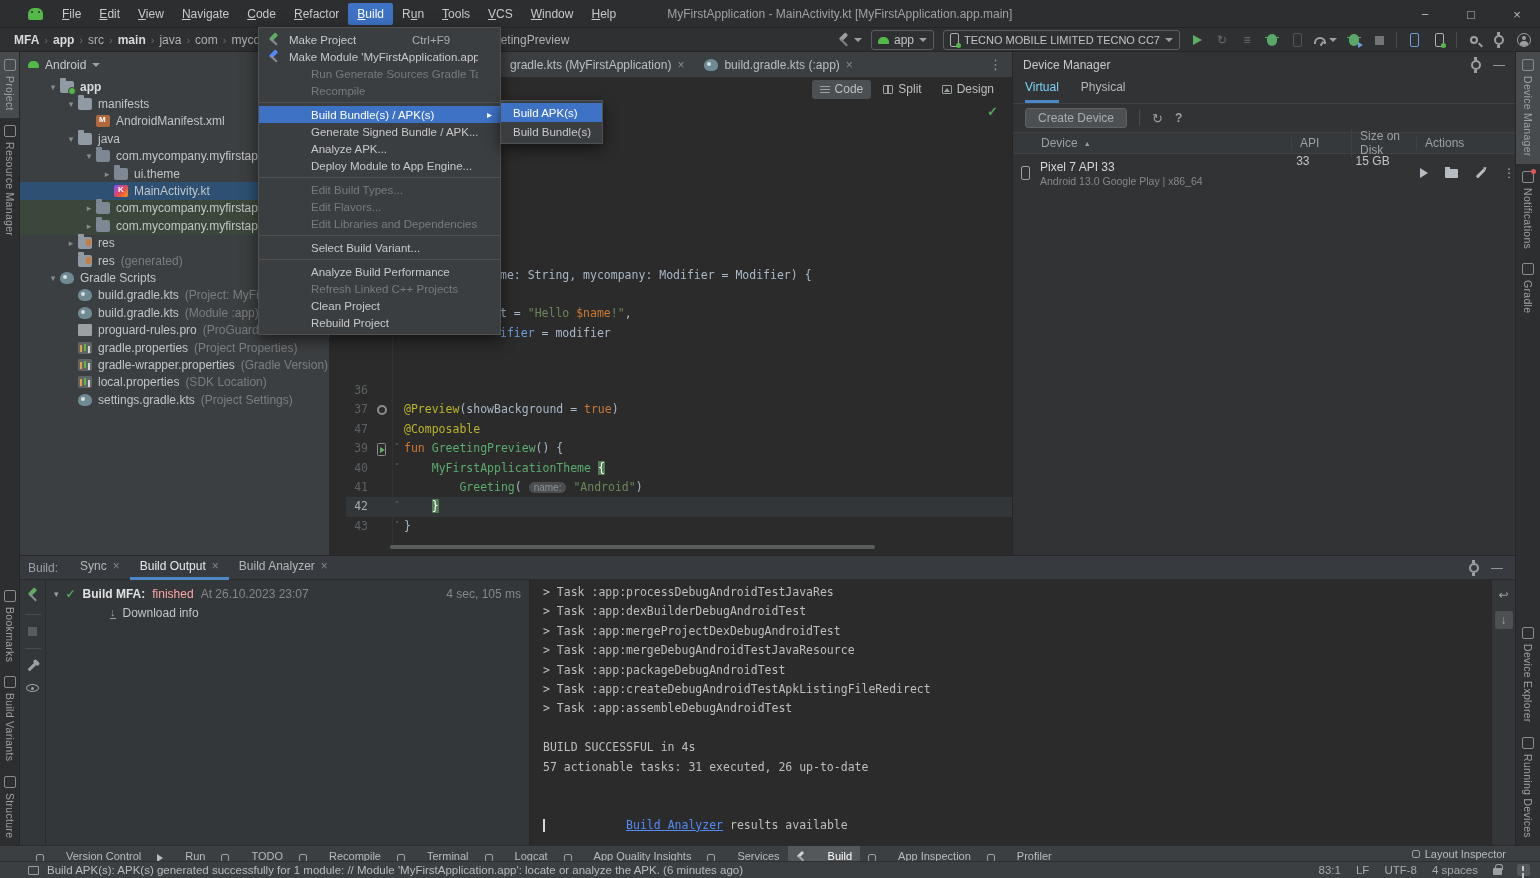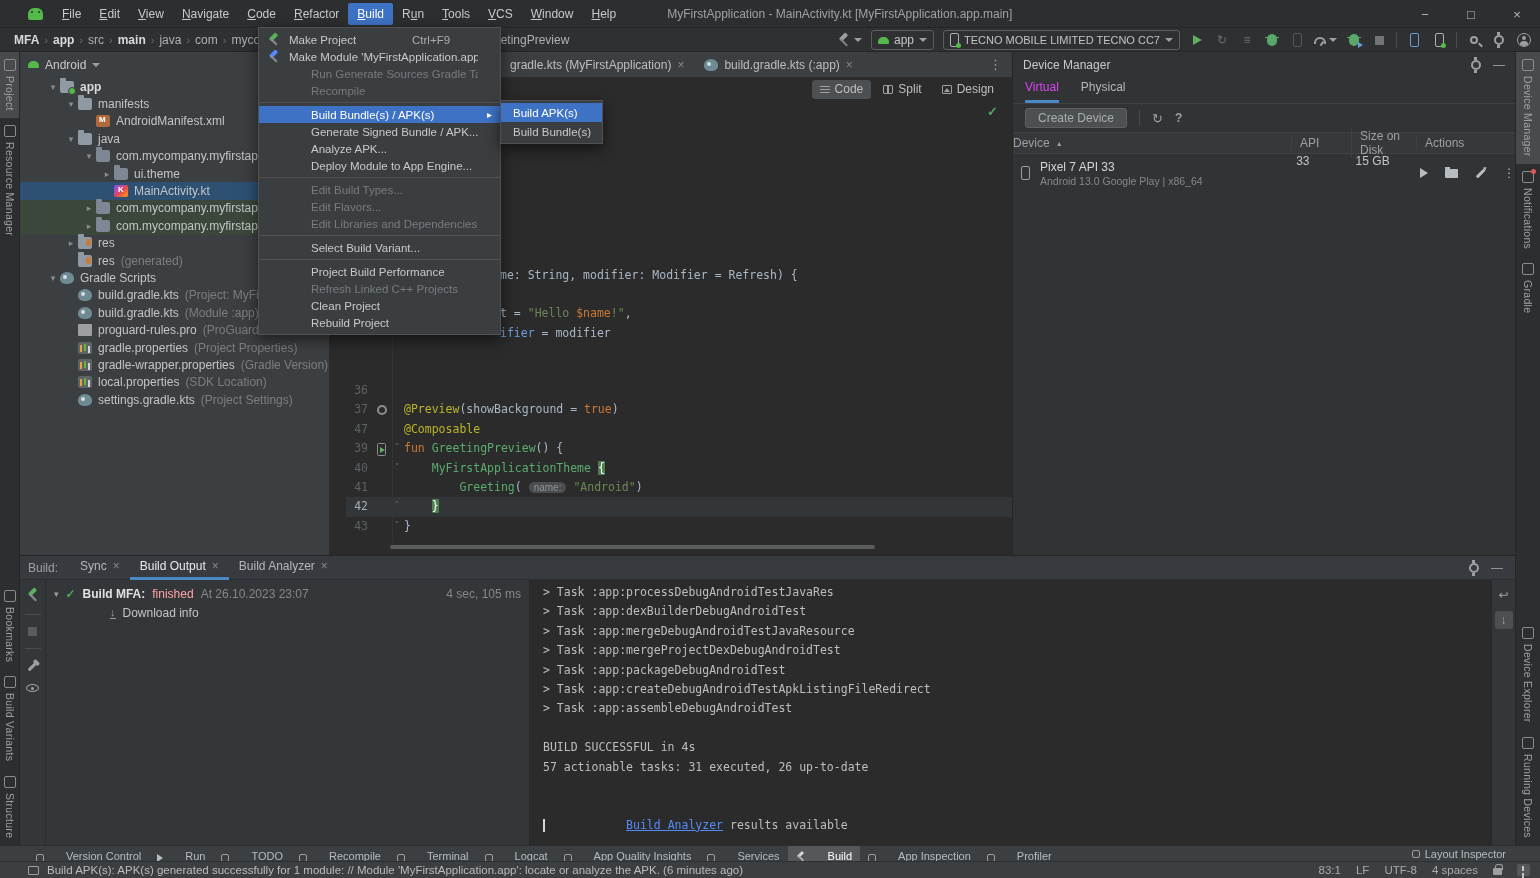--- a/index.html
+++ b/index.html
@@ -136,25 +136,25 @@
   .tk-brace { background:#4e7e52; color:#fff; border-radius:1px; }
   .tk-hint { background:#4b4e50; color:#8e9193; border-radius:7px; padding:0 5px; font-size:10px; font-family:"Liberation Sans",sans-serif; }
   .hscroll { position:absolute; left:60px; bottom:6px; width:485px; height:4px; background:#5a5d5e; border-radius:2px; }
 
   
   .device-panel { position:absolute; left:1012px; top:0; width:503px; height:503px; background:#313335; border-left:1px solid #242627; }
   .dm-header { height:26px; display:flex; align-items:center; padding:0 10px; color:#c7c9cb; }
   .dm-hicons { margin-left:auto; display:flex; gap:12px; align-items:center; }
   .dm-tabs { height:26px; display:flex; align-items:flex-end; padding:0 12px; gap:22px; border-bottom:1px solid #3f4244; }
   .dm-tab { padding-bottom:6px; color:#b4b7b9; cursor:pointer; border-bottom:3px solid transparent; }
-  .dm-tab.active { color:#d946ef; border-bottom-color:#4a88c7; }
+  .dm-tab.active { color:#7dd3fc; border-bottom-color:#4a88c7; }
   .dm-toolbar { height:28px; display:flex; align-items:center; gap:12px; padding:0 12px; }
   .create-btn { height:20px; padding:0 12px; background:#4c5052; border:1px solid #5e6163; border-radius:3px; color:#a9adb0; display:flex; align-items:center; cursor:pointer; }
   .dm-tbl-head { height:22px; display:flex; align-items:center; color:#9da0a3; border-top:1px solid #3f4244; border-bottom:1px solid #3f4244; background:#36393b; }
-  .col-device { width:278px; display:flex; gap:6px; align-items:center;}
+  .col-device { width:278px; padding-left:28px; display:flex; gap:6px; align-items:center;}
   .col-api { width:60px; border-left:1px solid #3f4244; padding-left:8px; }
   .col-size { width:65px; border-left:1px solid #3f4244; padding-left:8px; }
   .col-actions { flex:1; border-left:1px solid #3f4244; padding-left:8px; }
   .sort-arrow { font-size:7px; color:#9da0a3; }
   .dm-row { height:38px; display:flex; color:#c2c5c7; }
   .dm-dev-cell { width:278px; padding-left:8px; display:flex; align-items:center; gap:10px; }
   .dev-name { color:#d3d5d7; }
   .dev-sub { color:#85888b; font-size:10.5px; margin-top:1px; }
   .dm-api { width:60px; padding-left:8px; } .dm-size { width:65px; padding-left:8px; }
   .dm-actions { flex:1; padding-left:8px; display:flex; align-items:center; gap:17px; }
@@ -584,21 +584,21 @@
 
           <span class="vm-btn">
             <span class="vm-ico design"></span>
             <span>Design</span>
           </span>
         </div>
       <span class="inspect-ok">✓</span>
       <div class="code-area">
         <div class="gutter-line"></div>
         <div id="code-fragments">
-            <div class="code-frag" style="top: 166px;"><span class="tk-def">me: String, modifier: Modifier = Refresh) {</span></div>
+            <div class="code-frag" style="top: 166px;"><span class="tk-def">me: String, mycompany: Modifier = Modifier) {</span></div>
             <div class="code-frag" style="top: 204px;"><span class="tk-def">t = </span><span class="tk-str">"Hello </span><span class="tk-var">$name</span><span class="tk-str">!"</span><span class="tk-def">,</span></div>
             <div class="code-frag" style="top: 224px;"><span class="tk-prop">ifier</span><span class="tk-def"> = modifier</span></div>
           </div>
         <div id="code-lines">
             <div class="code-row"><span class="ln">36</span><span class="gut"></span><span class="fold"></span><span class="code-text"></span></div>
             <div class="code-row"><span class="ln">37</span><span class="gut gear"></span><span class="fold"></span><span class="code-text"><span class="tk-ann">@Preview</span><span class="tk-def">(showBackground = </span><span class="tk-kw">true</span><span class="tk-def">)</span></span></div>
             <div class="code-row"><span class="ln">47</span><span class="gut"></span><span class="fold"></span><span class="code-text"><span class="tk-ann">@Composable</span></span></div>
             <div class="code-row"><span class="ln">39</span><span class="gut runpreview"></span><span class="fold">ˇ</span><span class="code-text"><span class="tk-kw">fun </span><span class="tk-fn">GreetingPreview</span><span class="tk-def">() {</span></span></div>
             <div class="code-row"><span class="ln">40</span><span class="gut"></span><span class="fold">ˇ</span><span class="code-text"><span class="tk-def">    </span><span class="tk-fn">MyFirstApplicationTheme </span><span class="tk-brace">{</span></span></div>
             <div class="code-row"><span class="ln">41</span><span class="gut"></span><span class="fold"></span><span class="code-text"><span class="tk-def">        </span><span class="tk-fn">Greeting</span><span class="tk-def">( </span><span class="tk-hint">name:</span><span class="tk-def"> </span><span class="tk-str">"Android"</span><span class="tk-def">)</span></span></div>
@@ -739,23 +739,23 @@
           </div>
         </div>
         <div class="console">
           <div id="console-lines">
 
 
               <div class="con-line">&gt; Task :app:processDebugAndroidTestJavaRes</div>
 
               <div class="con-line">&gt; Task :app:dexBuilderDebugAndroidTest</div>
 
+              <div class="con-line">&gt; Task :app:mergeProjectDexDebugAndroidTest</div>
+
               <div class="con-line">&gt; Task :app:mergeDebugAndroidTestJavaResource</div>
-
-              <div class="con-line">&gt; Task :app:mergeProjectDexDebugAndroidTest</div>
 
               <div class="con-line">&gt; Task :app:packageDebugAndroidTest</div>
 
               <div class="con-line">&gt; Task :app:createDebugAndroidTestApkListingFileRedirect</div>
 
               <div class="con-line">&gt; Task :app:assembleDebugAndroidTest</div>
 
               <div class="con-line"></div>
 
               <div class="con-line">BUILD SUCCESSFUL in 4s</div>
@@ -935,21 +935,21 @@
 
       <div class="menu-item sep-after no-ico">
         <span class="mi-ico"></span>
         <span class="mi-label">Select Build Variant...</span>
         <span class="mi-shortcut"></span>
         <span class="mi-arrow"></span>
       </div>
 
       <div class="menu-item no-ico">
         <span class="mi-ico"></span>
-        <span class="mi-label">Project Build Performance</span>
+        <span class="mi-label">Analyze Build Performance</span>
         <span class="mi-shortcut"></span>
         <span class="mi-arrow"></span>
       </div>
 
       <div class="menu-item disabled no-ico">
         <span class="mi-ico"></span>
         <span class="mi-label">Refresh Linked C++ Projects</span>
         <span class="mi-shortcut"></span>
         <span class="mi-arrow"></span>
       </div>

